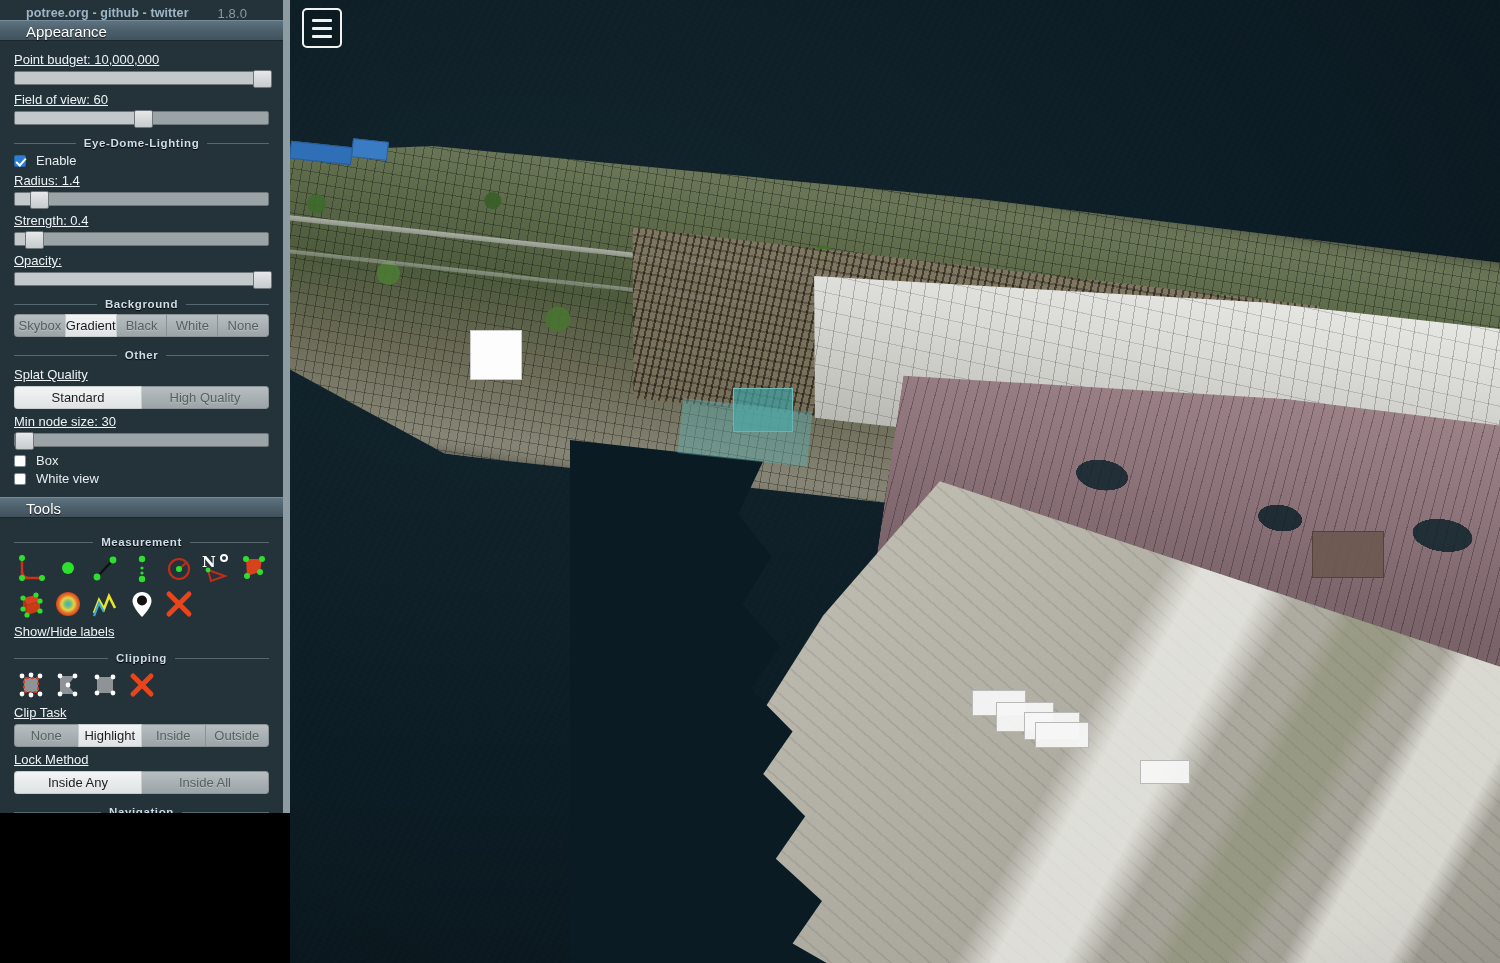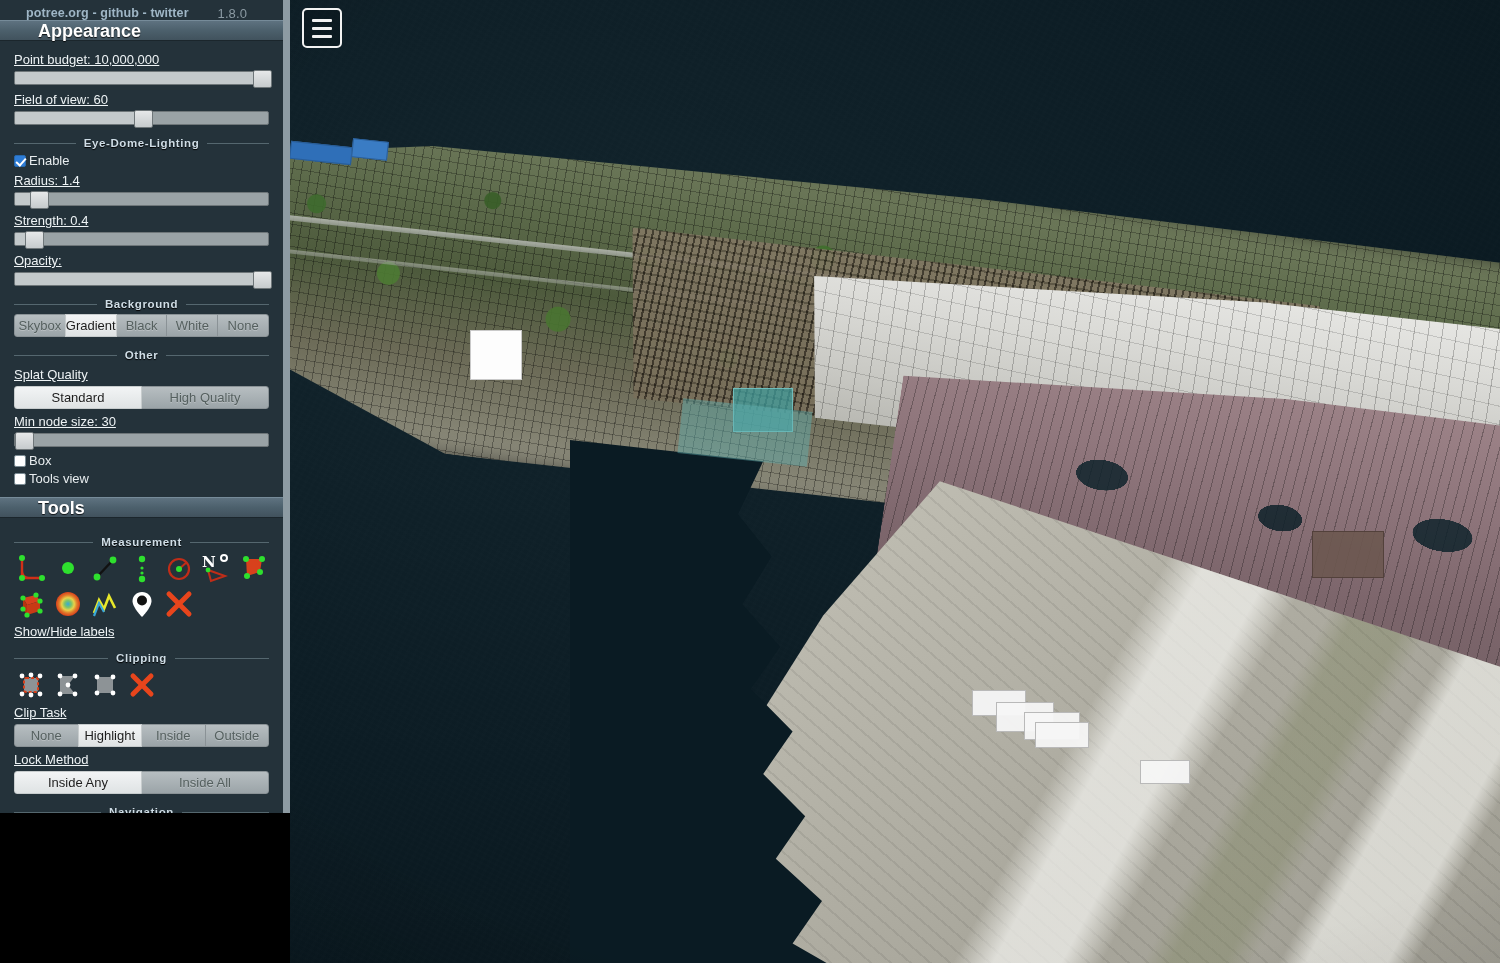--- a/index.html
+++ b/index.html
@@ -37,22 +37,22 @@
     padding:3px 0 6px 38px;font-size:12.5px;color:#8fa8bb;
   }
   .langs span{color:#8fa8bb;}
 
   
   .acc-head{
     background:linear-gradient(180deg,#5e7280 0%,#4c606c 50%,#41525d 100%);
     border-top:1px solid #768b99;
     border-bottom:1px solid #1b262c;
     height:21px;line-height:21px;
-    font-size:18px;font-weight:bold;color:#ffffff;
-    padding-left:38px;
+    font-size:15px;font-weight:normal;color:#ffffff;
+    padding-left:26px;
     text-shadow:0 1px 1px rgba(0,0,0,.8);
     box-sizing:border-box;
   }
   .acc-body{padding:6px 14px 8px 14px;}
 
   
   .grp{
     margin:10px 0 2px 0;position:relative;text-align:center;
   }
   .grp span{
@@ -77,21 +77,21 @@
     position:absolute;left:0;top:0;bottom:0;background:#c3c9cb;border-radius:1px;
   }
   .slider .knob{
     position:absolute;top:-2px;width:19px;height:18px;
     background:linear-gradient(180deg,#e6e8e9,#c6cbcd);
     border:1px solid #6e7679;border-radius:2px;
     box-sizing:border-box;
   }
 
   
-  .ckrow{display:flex;align-items:center;gap:3px;margin:3px 0;font-size:13px;}
+  .ckrow{display:flex;align-items:center;gap:10px;margin:3px 0;font-size:13px;}
   .ckbox{
     width:12px;height:12px;border:1px solid #7a8b93;background:#ffffff;
     border-radius:2px;box-sizing:border-box;display:inline-block;position:relative;
     flex:0 0 auto;
   }
   .ckbox.on{background:#2e7dd7;border-color:#2668ad;}
   .ckbox.on:after{
     content:"";position:absolute;left:3px;top:0px;width:4px;height:8px;
     border:solid #fff;border-width:0 2px 2px 0;transform:rotate(42deg);
   }
@@ -388,21 +388,21 @@
         <div class="fill" style="width:1%"></div>
         <div class="knob" style="left:0%"></div>
       </div>
 
       <div class="ckrow">
         <span class="ckbox"></span>
         <span>Box</span>
       </div>
       <div class="ckrow">
         <span class="ckbox"></span>
-        <span>Tools view</span>
+        <span>White view</span>
       </div>
     </div>
 
     <div class="acc-head">Tools</div>
 
     <div class="acc-body">
 
       <div class="grp">
         <span>Measurement</span>
       </div>

